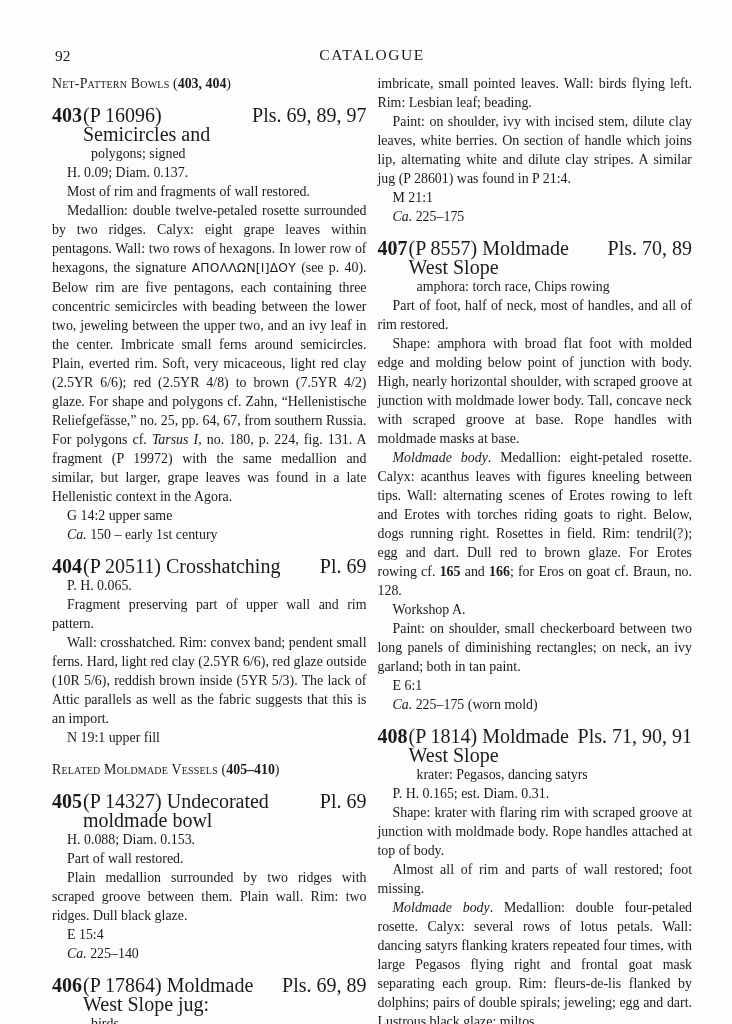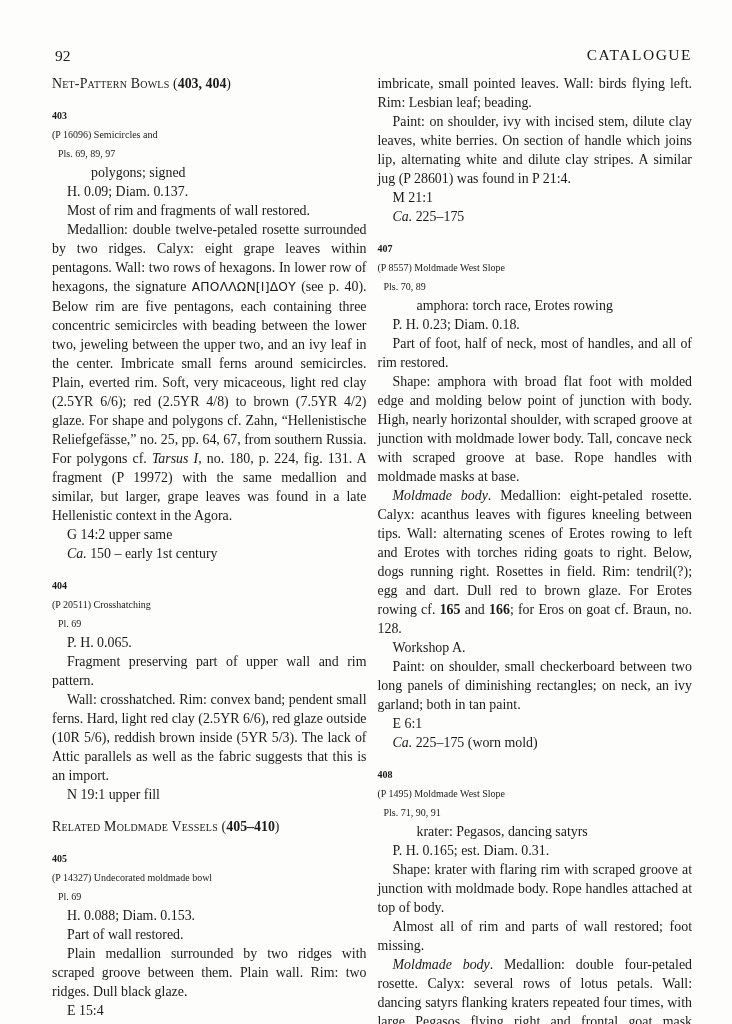--- a/index.html
+++ b/index.html
@@ -5,32 +5,32 @@
   * { margin:0; padding:0; box-sizing:border-box; }
   html, body { background:#ffffff; }
   body {
     width:732px; height:1024px; overflow:hidden;
     background:#fdfdfb; color:#1a1a1a;
     font-family:"Liberation Serif", serif;
   }
   .page { padding:46px 40px 0 52px; }
   .header { position:relative; height:20px; margin-bottom:8px; width:640px; }
   .page-number { position:absolute; left:3px; top:1px; font-size:15.5px; }
-  .page-title { display:block; text-align:right; font-size:15.5px; letter-spacing:1.5px; }
+  .page-title { display:block; text-align:center; font-size:15.5px; letter-spacing:1.5px; }
   .columns { display:flex; gap:11px; width:640px; align-items:flex-start; }
   .col { width:314.5px; }
   .col > :first-child { margin-top:0; }
   .section-heading { font-weight:normal; font-size:13.9px; line-height:19px; margin:13px 0 6px; }
   .sc { font-variant:small-caps; letter-spacing:0.2px; }
   .b { font-weight:bold; }
   .i { font-style:italic; }
   .greek { font-family:"DejaVu Sans", sans-serif; font-size:12.3px; letter-spacing:0.2px; }
   .para { font-size:13.9px; line-height:19px; text-align:justify; text-indent:15px; hyphens:none; }
   .para.noindent { text-indent:0; }
-  .entry-head { display:flex; font-size:10px; line-height:19px; margin-top:13px;flex-direction:column; }
+  .entry-head { display:flex; font-size:20px; line-height:19px; margin-top:13px; }
   .entry-num { font-weight:bold; width:31px; flex:none; }
   .entry-title { flex:1; }
   .entry-plates { flex:none; margin-left:6px; white-space:nowrap; }
   .entry-subtitle { font-size:13.9px; line-height:19px; padding-left:39px; }
 </style>
 </head>
 <body>
 
 <div class="page">
   <div class="header">
@@ -66,48 +66,48 @@
           <span class="entry-title">(P 14327) Undecorated moldmade bowl</span>
           <span class="entry-plates">Pl. 69</span>
         </div>
         <p class="para"><span>H. 0.088; Diam. 0.153.</span></p>
         <p class="para"><span>Part of wall restored.</span></p>
         <p class="para"><span>Plain medallion surrounded by two ridges with scraped groove between them. Plain wall. Rim: two ridges. Dull black glaze.</span></p>
         <p class="para"><span>E 15:4</span></p>
         <p class="para"><span class="i">Ca.</span><span> 225–140</span></p>
         <div class="entry-head">
           <span class="entry-num">406</span>
+          <span class="entry-title">(P 17864) Moldmade West Slope jug:</span>
           <span class="entry-plates">Pls. 69, 89</span>
         </div>
         <div class="entry-subtitle">birds</div>
         <p class="para"><span>P. H. 0.072; Diam. 0.068.</span></p>
         <p class="para"><span>Chips missing from rim, handle, and shoulder.</span></p>
       </div>
     <div class="col">
         <p class="para noindent"><span>imbricate, small pointed leaves. Wall: birds flying left. Rim: Lesbian leaf; beading.</span></p>
         <p class="para"><span>Paint: on shoulder, ivy with incised stem, dilute clay leaves, white berries. On section of handle which joins lip, alternating white and dilute clay stripes. A similar jug (P 28601) was found in P 21:4.</span></p>
         <p class="para"><span>M 21:1</span></p>
         <p class="para"><span class="i">Ca.</span><span> 225–175</span></p>
         <div class="entry-head">
           <span class="entry-num">407</span>
           <span class="entry-title">(P 8557) Moldmade West Slope</span>
           <span class="entry-plates">Pls. 70, 89</span>
         </div>
-        <div class="entry-subtitle">amphora: torch race, Erotes rowing</div>
-        <p class="para"><span>P. H. 0.23; Diam. 0.18.</span></p>
+        <div class="entry-subtitle">amphora: torch race, Chips rowing</div>
         <p class="para"><span>Part of foot, half of neck, most of handles, and all of rim restored.</span></p>
         <p class="para"><span>Shape: amphora with broad flat foot with molded edge and molding below point of junction with body. High, nearly horizontal shoulder, with scraped groove at junction with moldmade lower body. Tall, concave neck with scraped groove at base. Rope handles with moldmade masks at base.</span></p>
         <p class="para"><span class="i">Moldmade body</span><span>. Medallion: eight-petaled rosette. Calyx: acanthus leaves with figures kneeling between tips. Wall: alternating scenes of Erotes rowing to left and Erotes with torches riding goats to right. Below, dogs running right. Rosettes in field. Rim: tendril(?); egg and dart. Dull red to brown glaze. For Erotes rowing cf. </span><span class="b">165</span><span> and </span><span class="b">166</span><span>; for Eros on goat cf. Braun, no. 128.</span></p>
         <p class="para"><span>Workshop A.</span></p>
         <p class="para"><span>Paint: on shoulder, small checkerboard between two long panels of diminishing rectangles; on neck, an ivy garland; both in tan paint.</span></p>
         <p class="para"><span>E 6:1</span></p>
         <p class="para"><span class="i">Ca.</span><span> 225–175 (worn mold)</span></p>
         <div class="entry-head">
           <span class="entry-num">408</span>
-          <span class="entry-title">(P 1495) Moldmade West Slope</span>
+          <span class="entry-title">(P 1814) Moldmade West Slope</span>
           <span class="entry-plates">Pls. 71, 90, 91</span>
         </div>
         <div class="entry-subtitle">krater: Pegasos, dancing satyrs</div>
         <p class="para"><span>P. H. 0.165; est. Diam. 0.31.</span></p>
         <p class="para"><span>Shape: krater with flaring rim with scraped groove at junction with moldmade body. Rope handles attached at top of body.</span></p>
         <p class="para"><span>Almost all of rim and parts of wall restored; foot missing.</span></p>
         <p class="para"><span class="i">Moldmade body</span><span>. Medallion: double four-petaled rosette. Calyx: several rows of lotus petals. Wall: dancing satyrs flanking kraters repeated four times, with large Pegasos flying right and frontal goat mask separating each group. Rim: fleurs-de-lis flanked by dolphins; pairs of double spirals; jeweling; egg and dart. Lustrous black glaze; miltos.</span></p>
       </div>
   </div>
 </div>

